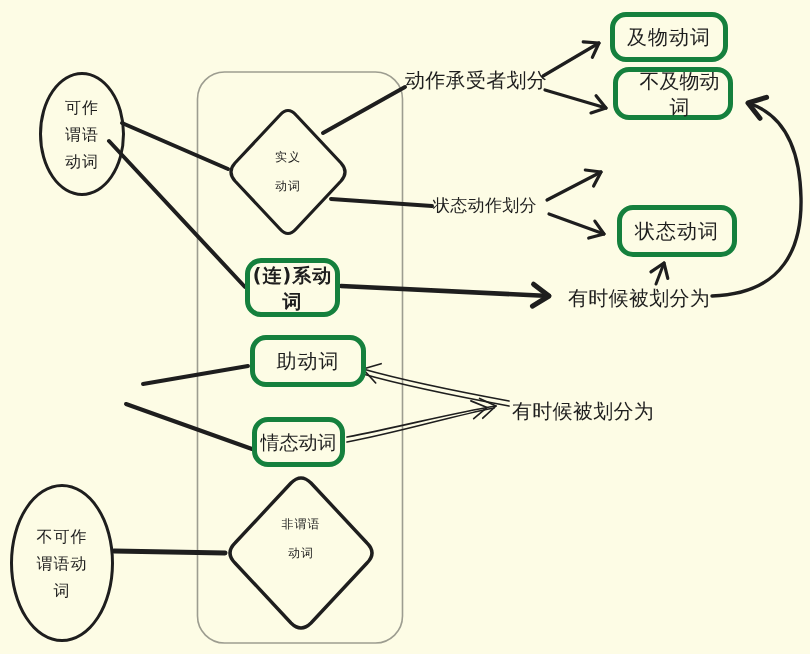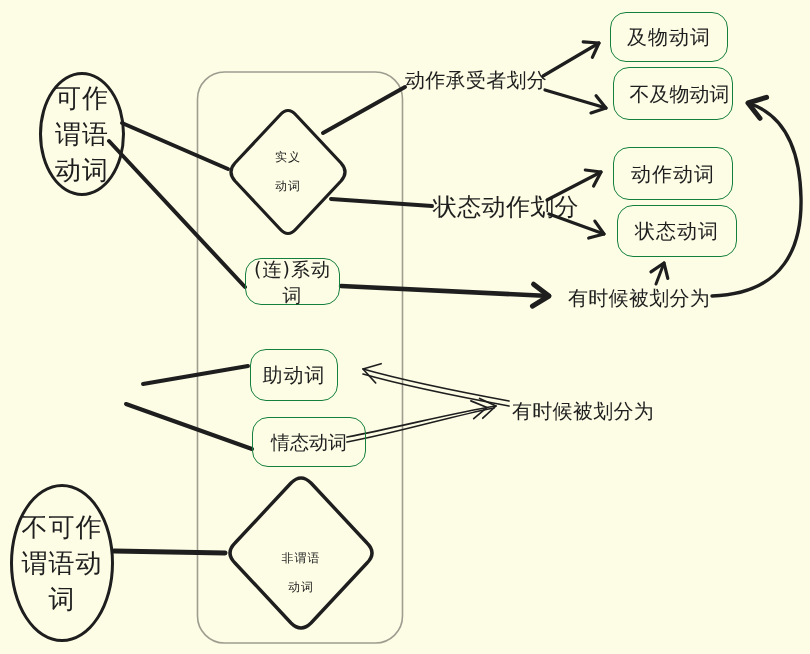--- a/index.html
+++ b/index.html
@@ -9,24 +9,24 @@
     background:#fdfce5;color:#1e1e1e;
   }
   #edge-layer{position:absolute;left:0;top:0;z-index:1;}
   .node{
     position:absolute;z-index:2;display:flex;align-items:center;justify-content:center;
     text-align:center;white-space:pre-line;color:#1e1e1e;background:transparent;
     box-sizing:border-box;
   }
   .ellipse{
     border:3.2px solid #1e1e1e;border-radius:50%;
-    font-size:26px;line-height:36px;letter-spacing:1px;
+    font-size:16px;line-height:27px;letter-spacing:1px;
   }
   .rrect{
-    border:1px solid #15803d;border-radius:16px;
+    border:5px solid #15803d;border-radius:16px;
     font-size:20px;line-height:26px;letter-spacing:1px;
   }
   .diamond-label{
     font-size:12px;line-height:29px;letter-spacing:1px;
   }
   .float-label{
     position:absolute;z-index:2;font-size:20px;line-height:22px;
     white-space:nowrap;color:#1e1e1e;letter-spacing:0.3px;
   }
 </style>
@@ -86,39 +86,38 @@
 动词</div>
 
 
   <div class="node ellipse" style="left:10px;top:484px;width:104px;height:158px;">不可作
 谓语动
 词</div>
 
   <div class="node diamond-label" style="left:238px;top:141px;width:100px;height:62px;">实义
 动词</div>
 
-  <div class="node diamond-label" style="left:241px;top:542px;width:120px;height:62px;">非谓语
+  <div class="node diamond-label" style="left:241px;top:508px;width:120px;height:62px;">非谓语
 动词</div>
 
-  <div class="node rrect" style="left:245px;top:258px;width:95px;height:47px;font-size:19px;">(连)系动
+  <div class="node rrect" style="left:245px;top:258px;width:95px;height:59px;font-size:19px;font-weight:bold;">(连)系动
 词</div>
 
   <div class="node rrect" style="left:610px;top:12px;width:118px;height:50px;">及物动词</div>
 
   <div class="node rrect" style="left:613px;top:67px;width:120px;height:53px;letter-spacing:0;padding-left:13px;">不及物动词</div>
 
-  <div class="node rrect" style="left:613px;top:147px;width:120px;height:53px;">动作动词</div>
 
   <div class="node rrect" style="left:617px;top:205px;width:120px;height:52px;">状态动词</div>
 
-  <div class="node rrect" style="left:250px;top:349px;width:88px;height:52px;">助动词</div>
+  <div class="node rrect" style="left:250px;top:335px;width:116px;height:52px;">助动词</div>
 
-  <div class="node rrect" style="left:252px;top:417px;width:114px;height:50px;font-size:19px;letter-spacing:0;">情态动词</div>
+  <div class="node rrect" style="left:252px;top:417px;width:93px;height:50px;font-size:19px;letter-spacing:0;">情态动词</div>
 
   <div class="float-label" style="left:405px;top:69px;">动作承受者划分</div>
 
-  <div class="float-label" style="left:433px;top:196px;font-size:24px;">状态动作划分</div>
+  <div class="float-label" style="left:433px;top:196px;font-size:17px;font-family:Liberation Mono, monospace;">状态动作划分</div>
 
   <div class="float-label" style="left:568px;top:287px;">有时候被划分为</div>
 
   <div class="float-label" style="left:512px;top:400px;">有时候被划分为</div>
 
 </div>
 
 </body></html>

